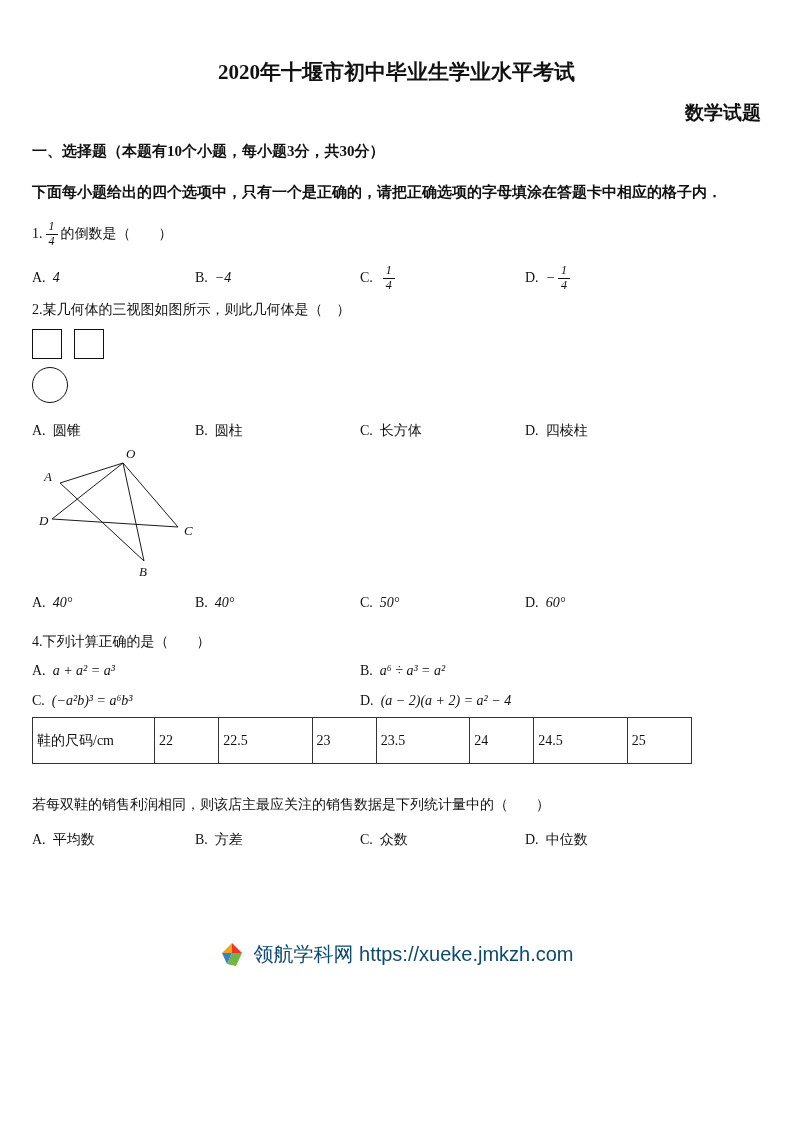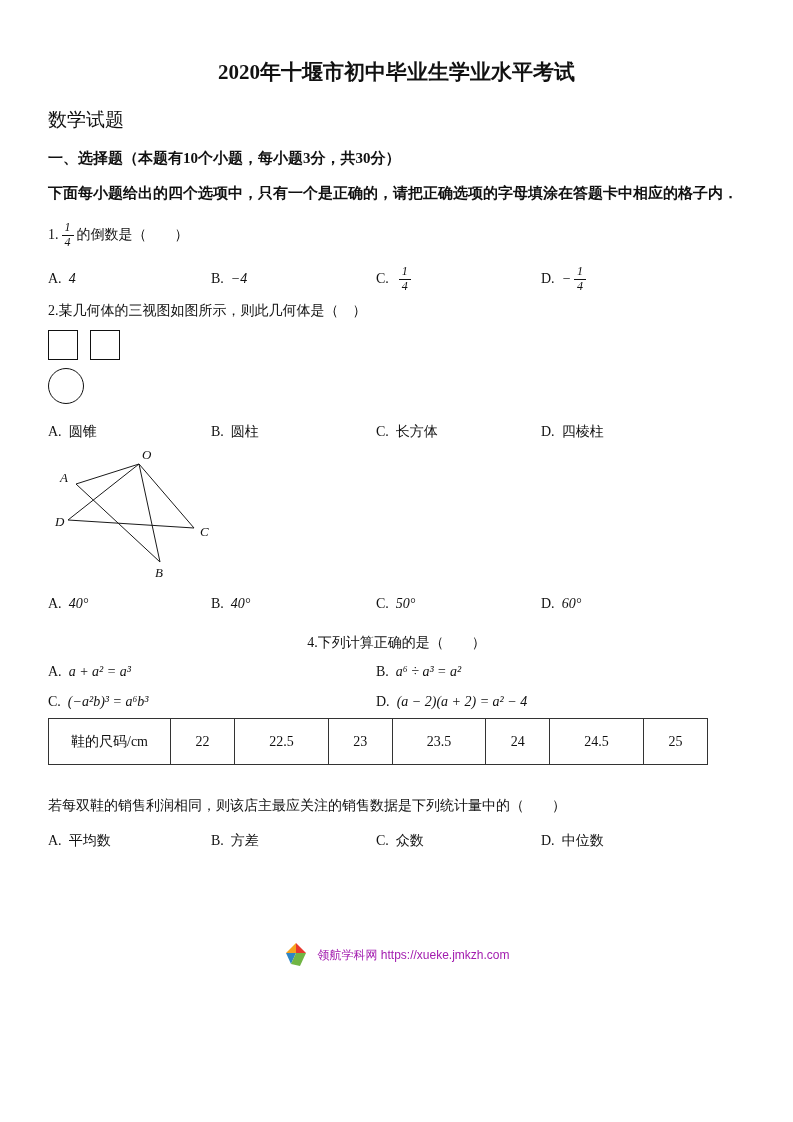--- a/index.html
+++ b/index.html
@@ -2,27 +2,27 @@
 <html><head>
 <meta charset="utf-8">
 <style>
   * { margin:0; padding:0; box-sizing:border-box; }
   html,body { background:#ffffff; }
   body {
     width:793px; height:1122px; overflow:hidden;
     font-family:"Liberation Serif","DejaVu Serif",serif;
     color:#111;
   }
-  .page { width:793px; height:982px; padding:58px 48px 0; position:relative; background:#fff; }
+  .page { width:793px; height:982px; padding:58px 32px 0; position:relative; background:#fff; }
 
   h1.title { font-size:21px; font-weight:700; text-align:center; line-height:28px; }
-  h2.subtitle { font-size:19px; font-weight:400; text-align:left; margin-top:21px; line-height:25px; }
+  h2.subtitle { font-size:19px; font-weight:700; text-align:right; margin-top:14px; line-height:25px; }
 
   .sec-heading { margin-top:15px; font-size:15px; font-weight:700; line-height:22px; }
-  .instructions { margin-top:10px; font-size:15px; font-weight:700; line-height:29px; }
+  .instructions { margin-top:16px; font-size:15px; font-weight:700; line-height:29px; }
 
   .stem { font-size:14px; line-height:22px; }
   .math { font-family:"Liberation Serif","DejaVu Serif","DejaVu Sans",serif; font-style:italic; }
 
   
   .frac { display:inline-flex; flex-direction:column; align-items:center; vertical-align:middle;
           font-size:12px; line-height:1.15; margin:0 3px; font-style:italic; }
   .frac .den { border-top:1px solid #111; padding:0 3px; }
   .frac .num { padding:0 3px; }
 
@@ -40,33 +40,33 @@
   .m-q1o { margin-top:8px; }
   .m-q2s { margin-top:2px; }
   .views { margin-top:8px; display:flex; gap:12px; }
   .sq { width:30px; height:30px; border:1px solid #111; }
   .circle { margin-top:8px; width:36px; height:36px; border:1px solid #111; border-radius:50%; }
   .m-q2o { margin-top:14px; }
   .m-q3s { margin-top:12px; }
   .fig-wrap { margin-top:2px; margin-left:6px; }
   .fig-wrap text { font-style:italic; font-family:"Liberation Serif","DejaVu Serif",serif; fill:#111; }
   .m-q3o { margin-top:6px; }
-  .m-q4s { margin-top:14px;text-align:center; }
+  .m-q4s { margin-top:14px; }
   .m-q5i { margin-top:14px; }
 
   table.sales { margin-top:8px; border-collapse:collapse; width:660px; }
-  table.sales td { border:1px solid #333; height:46px; text-align:center; font-size:14px; padding:2px 4px; }
+  table.sales td { border:1px solid #333; height:46px; font-size:14px; padding:2px 4px; }
   table.sales td.rowhead { width:122px; }
 
   .m-q5q { margin-top:30px; }
   .m-q5o { margin-top:10px; }
 
   .footer { position:absolute; left:0; right:0; bottom:14px; display:flex; align-items:center;
             justify-content:center; gap:8px; }
-  .footer .wm-text { color:#a21caf; font-size:12px; font-family:"Liberation Sans","DejaVu Sans",sans-serif; }
+  .footer .wm-text { color:#0c4a6e; font-size:20px; font-family:"Liberation Sans","DejaVu Sans",sans-serif; }
 </style>
 </head>
 <body>
 
 <div class="page">
 
   <h1 class="title">2020年十堰市初中毕业生学业水平考试</h1>
   <h2 class="subtitle">数学试题</h2>
 
   <div class="sec-heading">一、选择题（本题有10个小题，每小题3分，共30分）</div>

